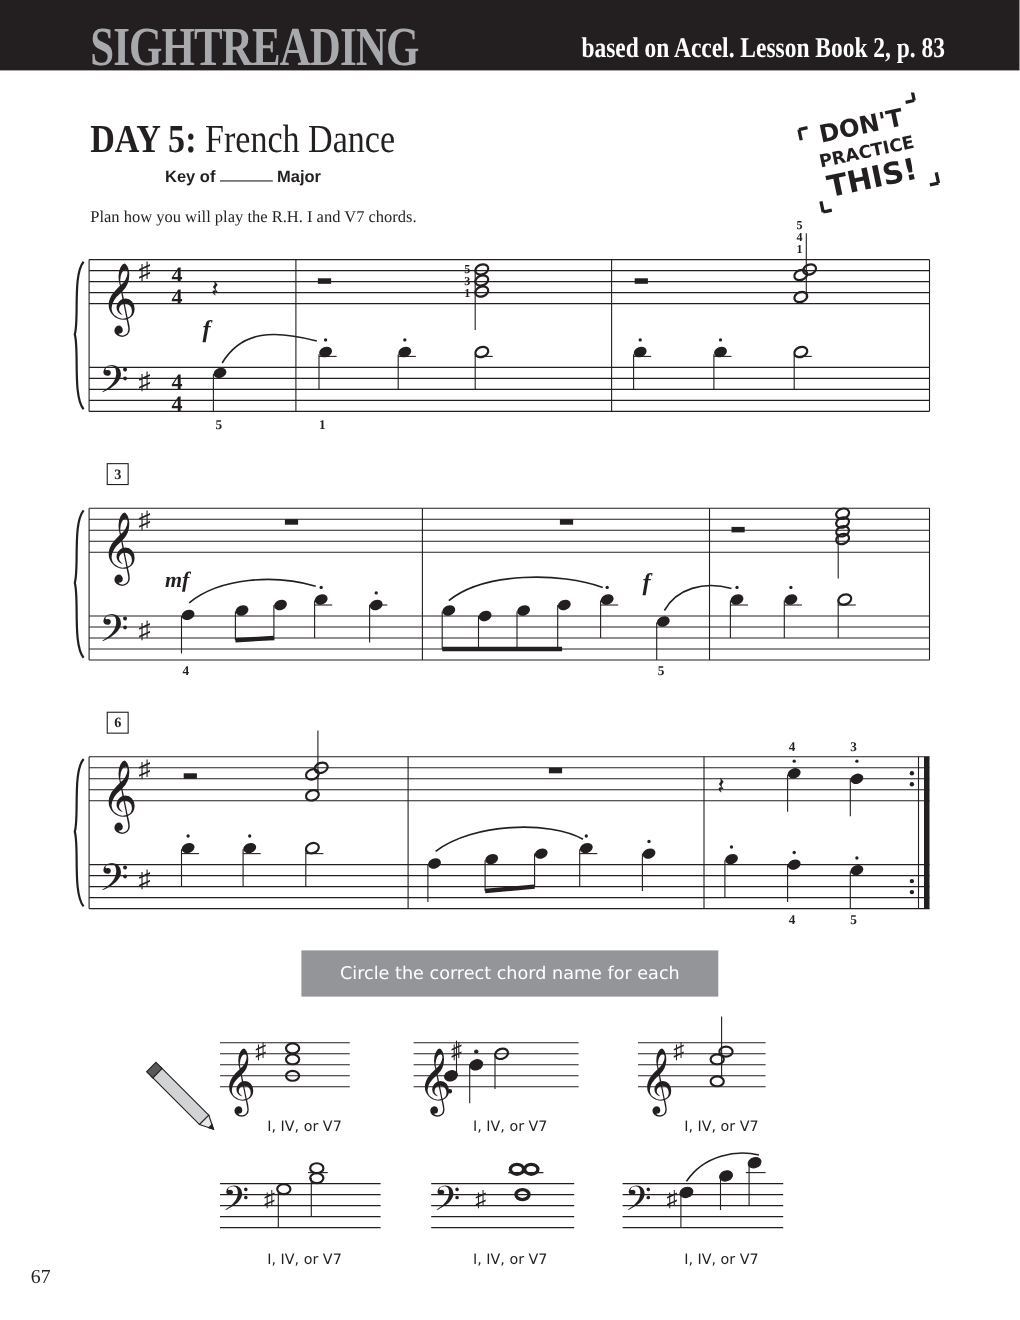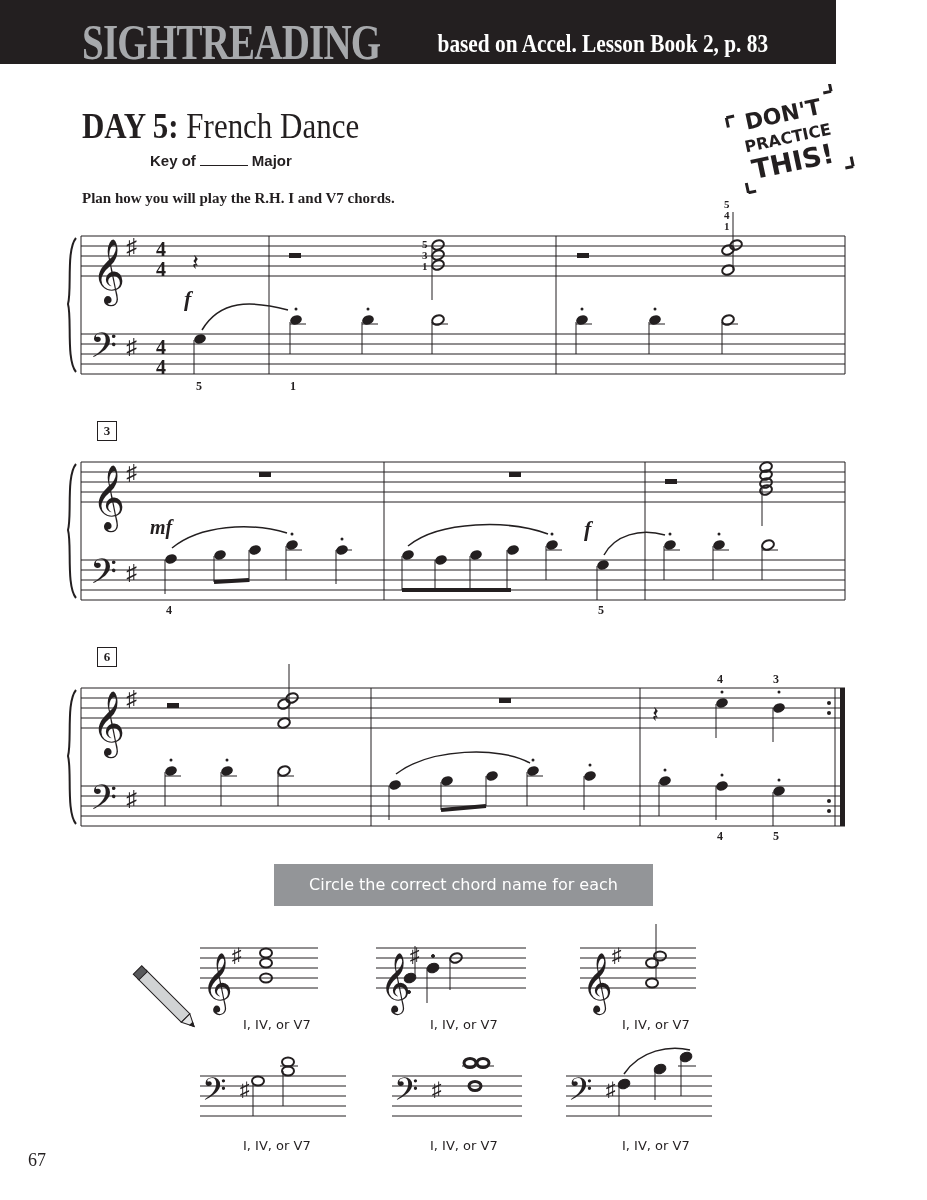--- a/index.html
+++ b/index.html
@@ -1,24 +1,24 @@
 <!DOCTYPE html>
 <html><head>
 <meta charset="utf-8">
 <style>
   html, body { margin:0; padding:0; background:#ffffff; }
   body { width:927px; height:1200px; position:relative; overflow:hidden; font-family:"Liberation Serif", serif; color:#231f20; }
-  .header { position:absolute; left:0; top:0; width:836px; height:64px; background:#231f20; }
+  .header { position:absolute; left:0; top:0; width:927px; height:64px; background:#231f20; }
   .header-title { position:absolute; left:82px; top:14px; font-family:"Liberation Serif", serif; font-size:50px; font-weight:bold; color:#a7a9ac; letter-spacing:-1px; transform:scaleX(0.78); transform-origin:left top; line-height:56px; white-space:nowrap; }
   .header-sub { position:absolute; right:68px; top:28px; font-family:"Liberation Serif", serif; font-size:26px; font-weight:bold; color:#ffffff; transform:scaleX(0.82); transform-origin:right top; line-height:32px; white-space:nowrap; }
   .day-title { position:absolute; left:82px; top:106px; font-size:36px; line-height:40px; white-space:nowrap; transform:scaleX(0.86); transform-origin:left top; }
   .day-title b { font-weight:bold; }
   .key-line { position:absolute; left:150px; top:152px; font-family:Liberation Sans, sans-serif; font-weight:bold; font-size:15px; white-space:nowrap; }
   .key-blank { display:inline-block; width:48px; border-bottom:1.5px solid #231f20; margin:0 4px; vertical-align:baseline; }
-  .instruction { position:absolute; left:82px; top:190px; font-size:15px; font-weight:bold; white-space:nowrap; }
+  .instruction { position:absolute; left:82px; top:190px; font-size:15px; font-weight:normal; white-space:nowrap; }
   .stamp { position:absolute; left:710px; top:84px; width:150px; height:110px; }
   .music { position:absolute; left:0; top:0; }
   .banner { position:absolute; left:274px; top:864px; width:379px; height:42px; background:#939598; color:#ffffff; font-family:"DejaVu Sans", sans-serif; font-size:16px; line-height:42px; text-align:center; }
   .label { position:absolute; font-family:"DejaVu Sans", sans-serif; font-size:13px; color:#231f20; white-space:nowrap; }
   .page-num { position:absolute; left:28px; top:1150px; font-size:18px; }
   .meas-box { position:absolute; width:18px; height:18px; border:1px solid #231f20; font-size:13px; font-weight:bold; text-align:center; line-height:18px; }
 </style>
 </head>
 <body>
 

